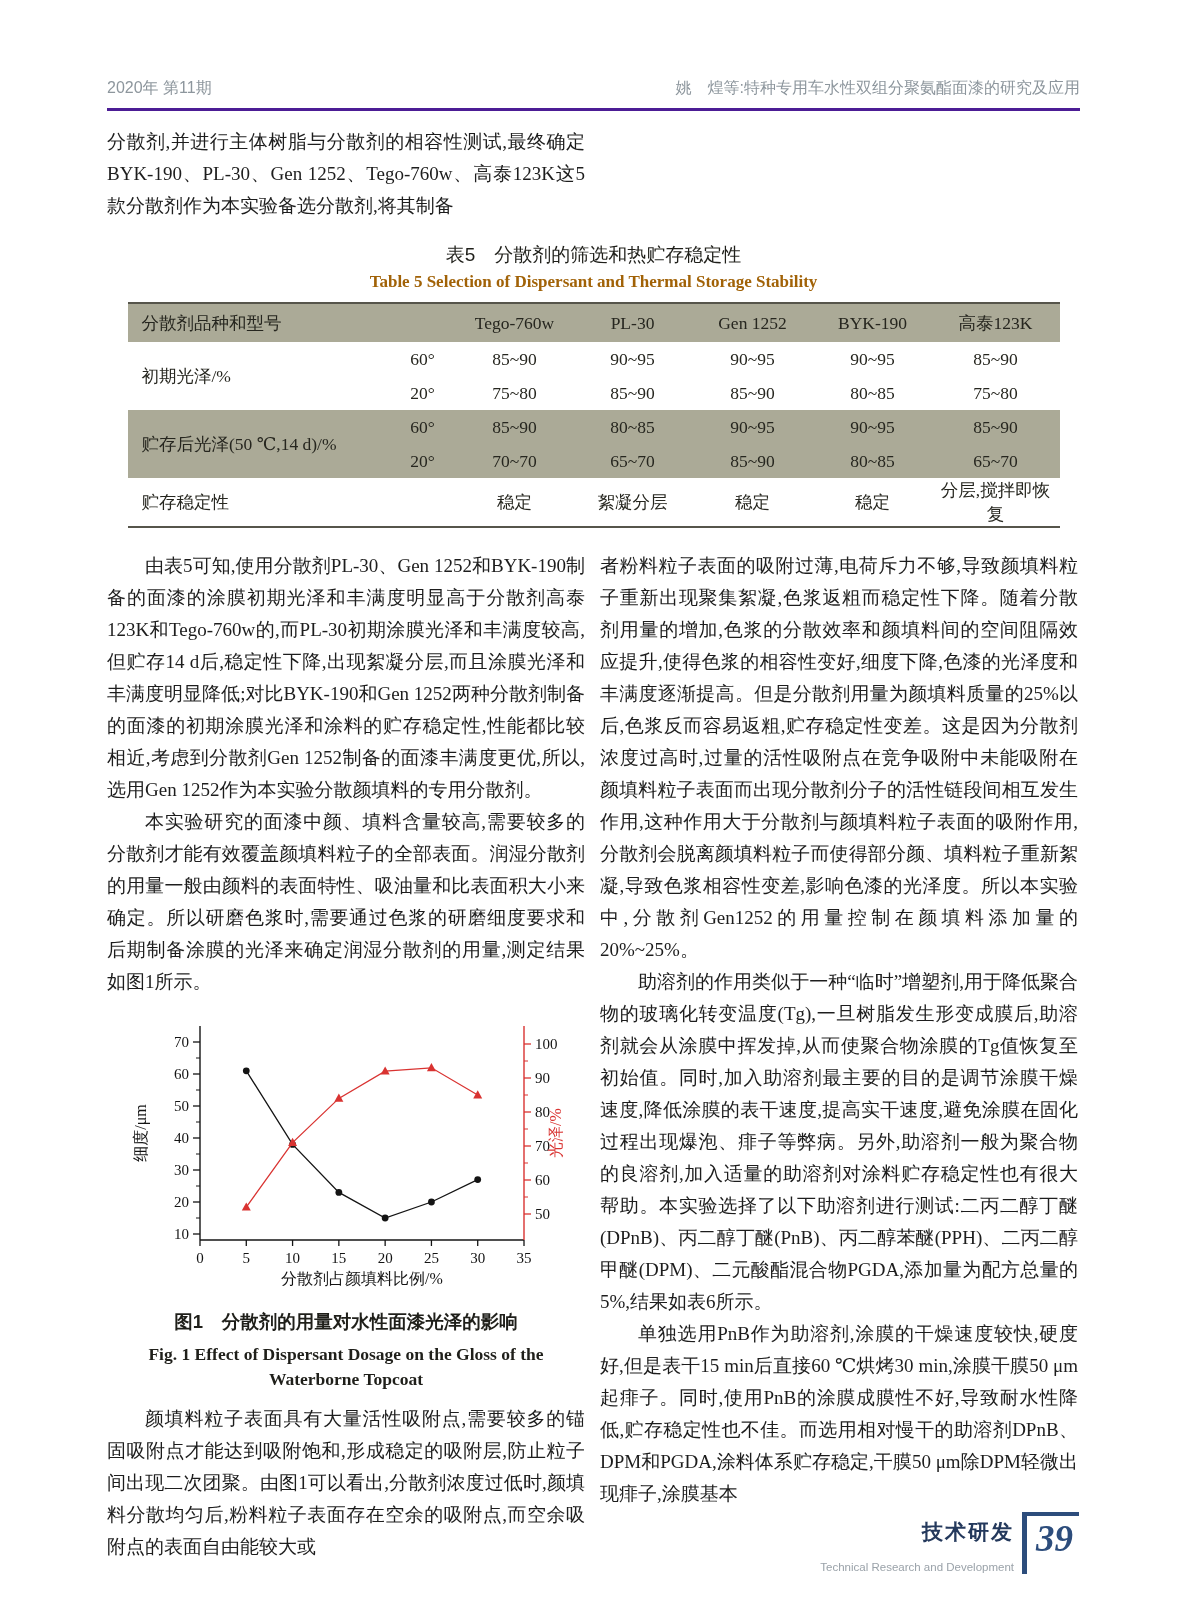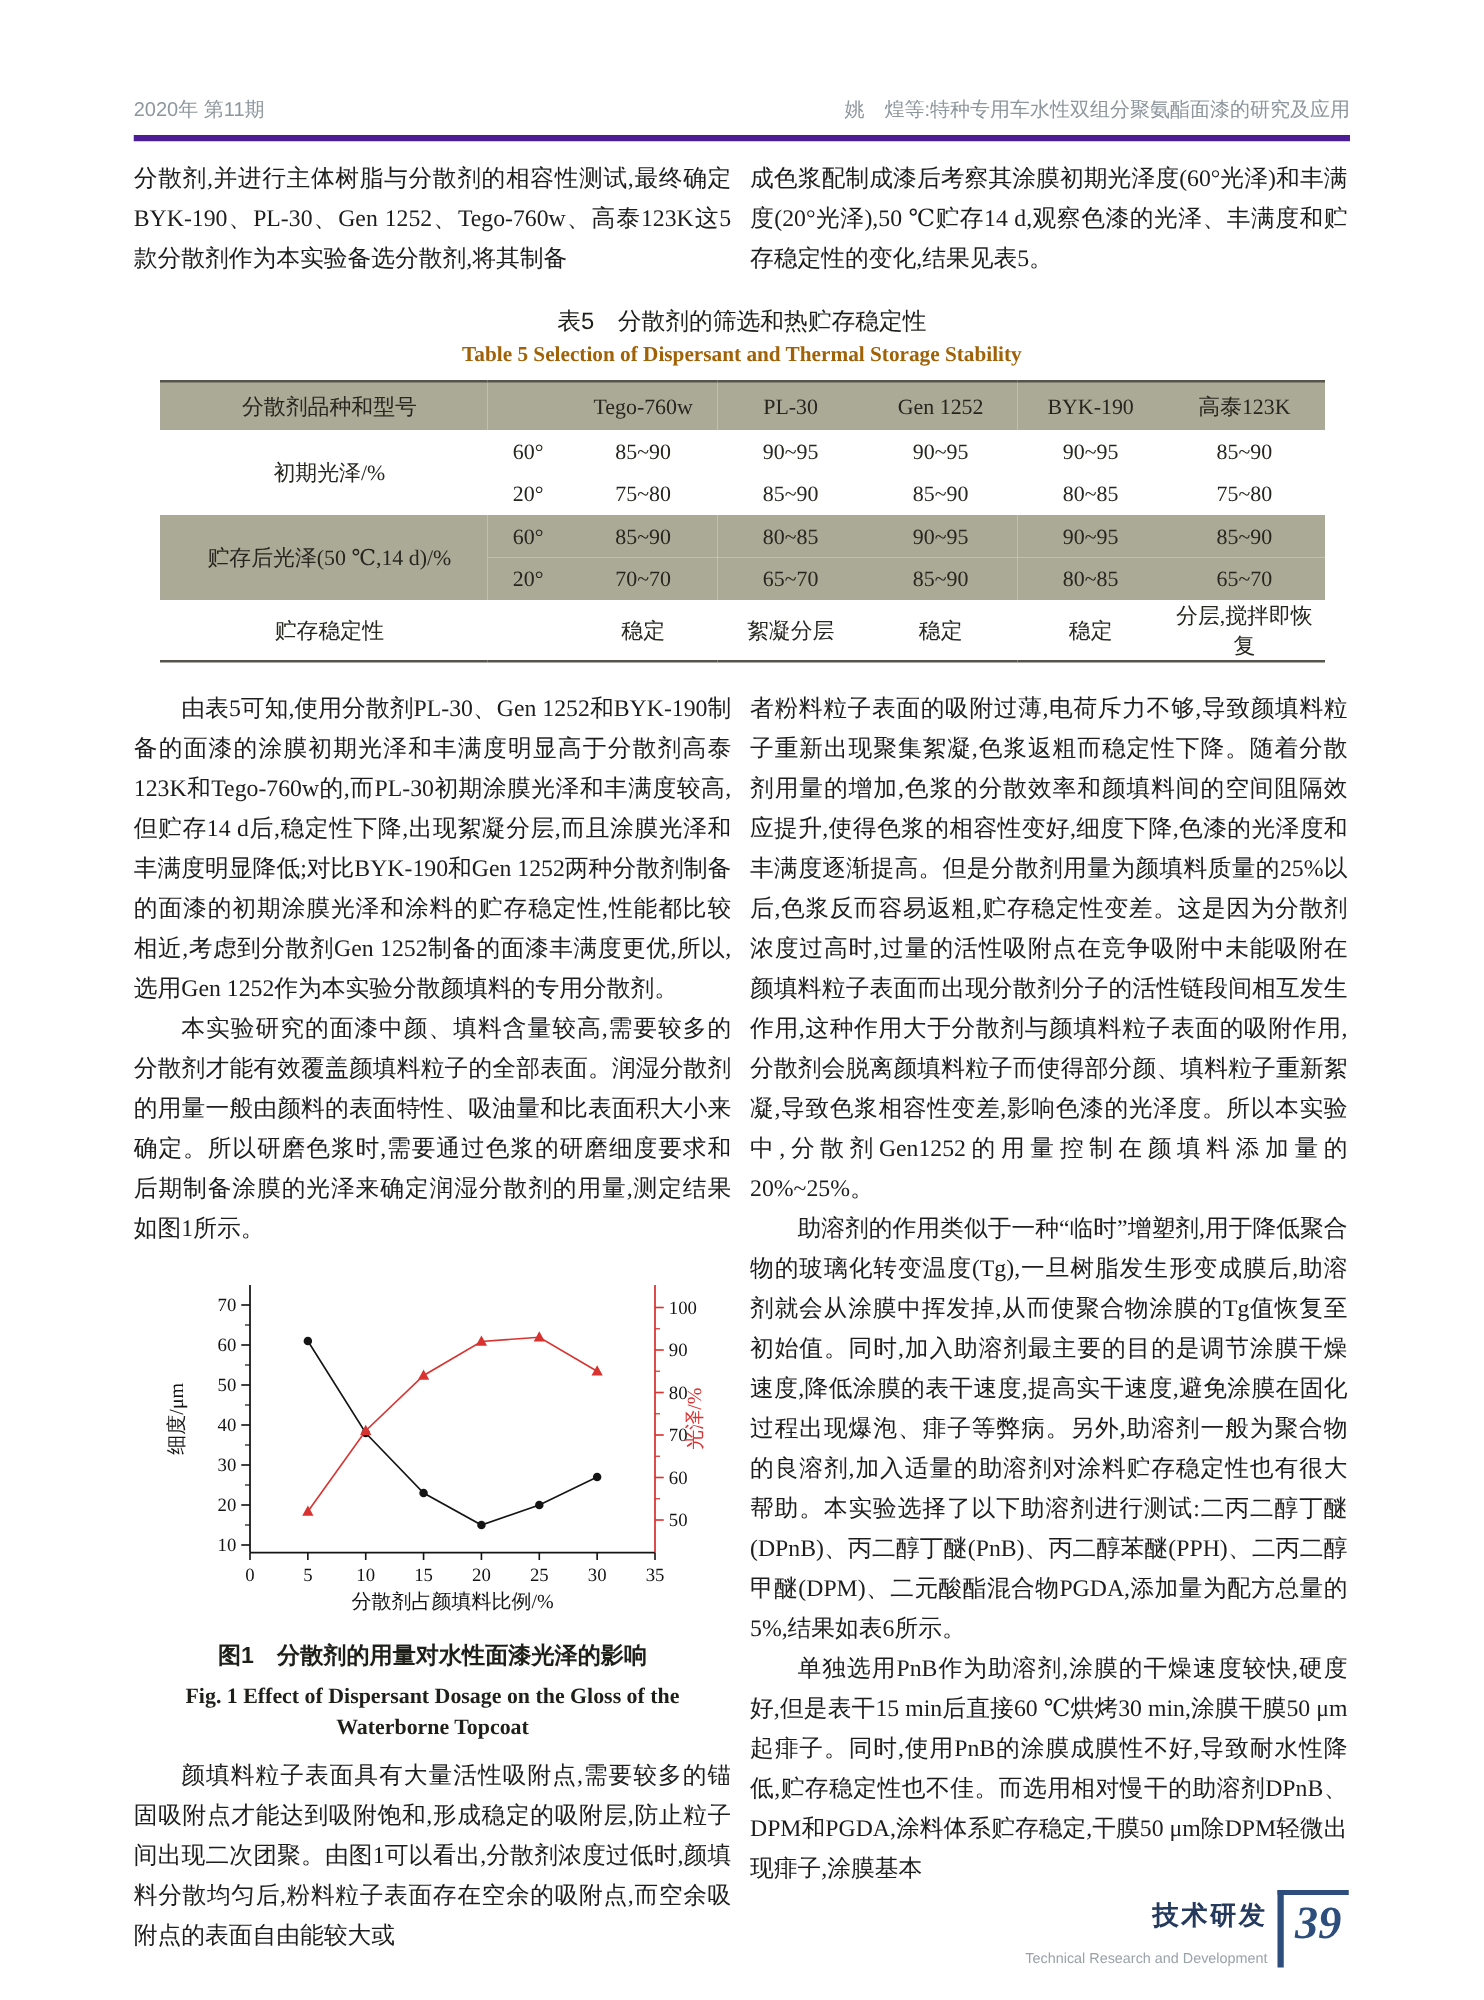--- a/index.html
+++ b/index.html
@@ -6,21 +6,21 @@
   body {
     width:1187px; height:1600px; background:#ffffff; position:relative; overflow:hidden;
     font-family:"Liberation Serif","DejaVu Serif",serif; color:#1d1d1d;
   }
   .page { position:absolute; inset:0; padding:78px 107px 0; box-sizing:border-box; }
 
   
   .pg-header {
     display:flex; justify-content:space-between; align-items:flex-end;
     font-family:"Liberation Sans","DejaVu Sans",sans-serif;
-    font-size:16px; color:#8d969d; padding-bottom:9px; border-bottom:5px solid #4c1d95;
+    font-size:16px; color:#8d969d; padding-bottom:9px; border-bottom:3px solid #4c1d95;
   }
 
   
   .cols { display:flex; gap:15px; }
   .col { flex:0 0 478px; width:478px; font-size:19px; line-height:32px; text-align:justify; }
   .intro { margin-top:15px; }
   .main-cols { margin-top:22px; }
   p.para { margin:0; text-indent:2em; }
   p.cont { margin:0; text-indent:0; }
 
@@ -30,21 +30,21 @@
     text-align:center; font-family:"Liberation Sans","DejaVu Sans",sans-serif;
     font-weight:normal; font-size:19px; color:#1f1f1a;
   }
   .tbl-title-en { text-align:center; font-weight:bold; font-size:17px; margin-top:4px; color:#a16207; }
   table.tbl {
     width:932px; margin:10px auto 0; border-collapse:collapse; font-size:17.5px; color:#26261f;
     border-top:2px solid #56554b; border-bottom:2px solid #56554b;
   }
   table.tbl td { height:34px; text-align:center; padding:0 4px; }
   table.tbl tr.hdr td { height:38px; }
-  table.tbl td.lbl { text-align:center; padding-left:14px; }
+  table.tbl td.lbl { text-align:left; padding-left:14px; }
   .shade { background:#abaa97; }
 
   
   .fig { margin-top:8px; text-align:center; }
   .fig svg { display:block; margin:0 auto; }
   .cap-cn {
     margin-top:8px; font-family:"Liberation Sans","DejaVu Sans",sans-serif;
     font-weight:bold; font-size:18.5px; color:#1f1f1a;
   }
   .cap-en {
@@ -76,23 +76,20 @@
 <div class="page">
 
   <div class="pg-header">
     <span>2020年 第11期</span>
     <span>姚　煌等:特种专用车水性双组分聚氨酯面漆的研究及应用</span>
   </div>
 
   <div class="cols intro">
     <div class="col">
       <p class="cont">分散剂,并进行主体树脂与分散剂的相容性测试,最终确定BYK-190、PL-30、Gen 1252、Tego-760w、高泰123K这5款分散剂作为本实验备选分散剂,将其制备</p>
-    </div>
-    <div class="col">
-      <p class="cont">成色浆配制成漆后考察其涂膜初期光泽度(60°光泽)和丰满度(20°光泽),50 ℃贮存14 d,观察色漆的光泽、丰满度和贮存稳定性的变化,结果见表5。</p>
     </div>
   </div>
 
   <div class="table-block">
     <div class="tbl-title-cn">表5　分散剂的筛选和热贮存稳定性</div>
     <div class="tbl-title-en">Table 5   Selection of Dispersant and Thermal Storage Stability</div>
     <table class="tbl">
       <colgroup>
         <col style="width:262px">
           <col style="width:66px">

